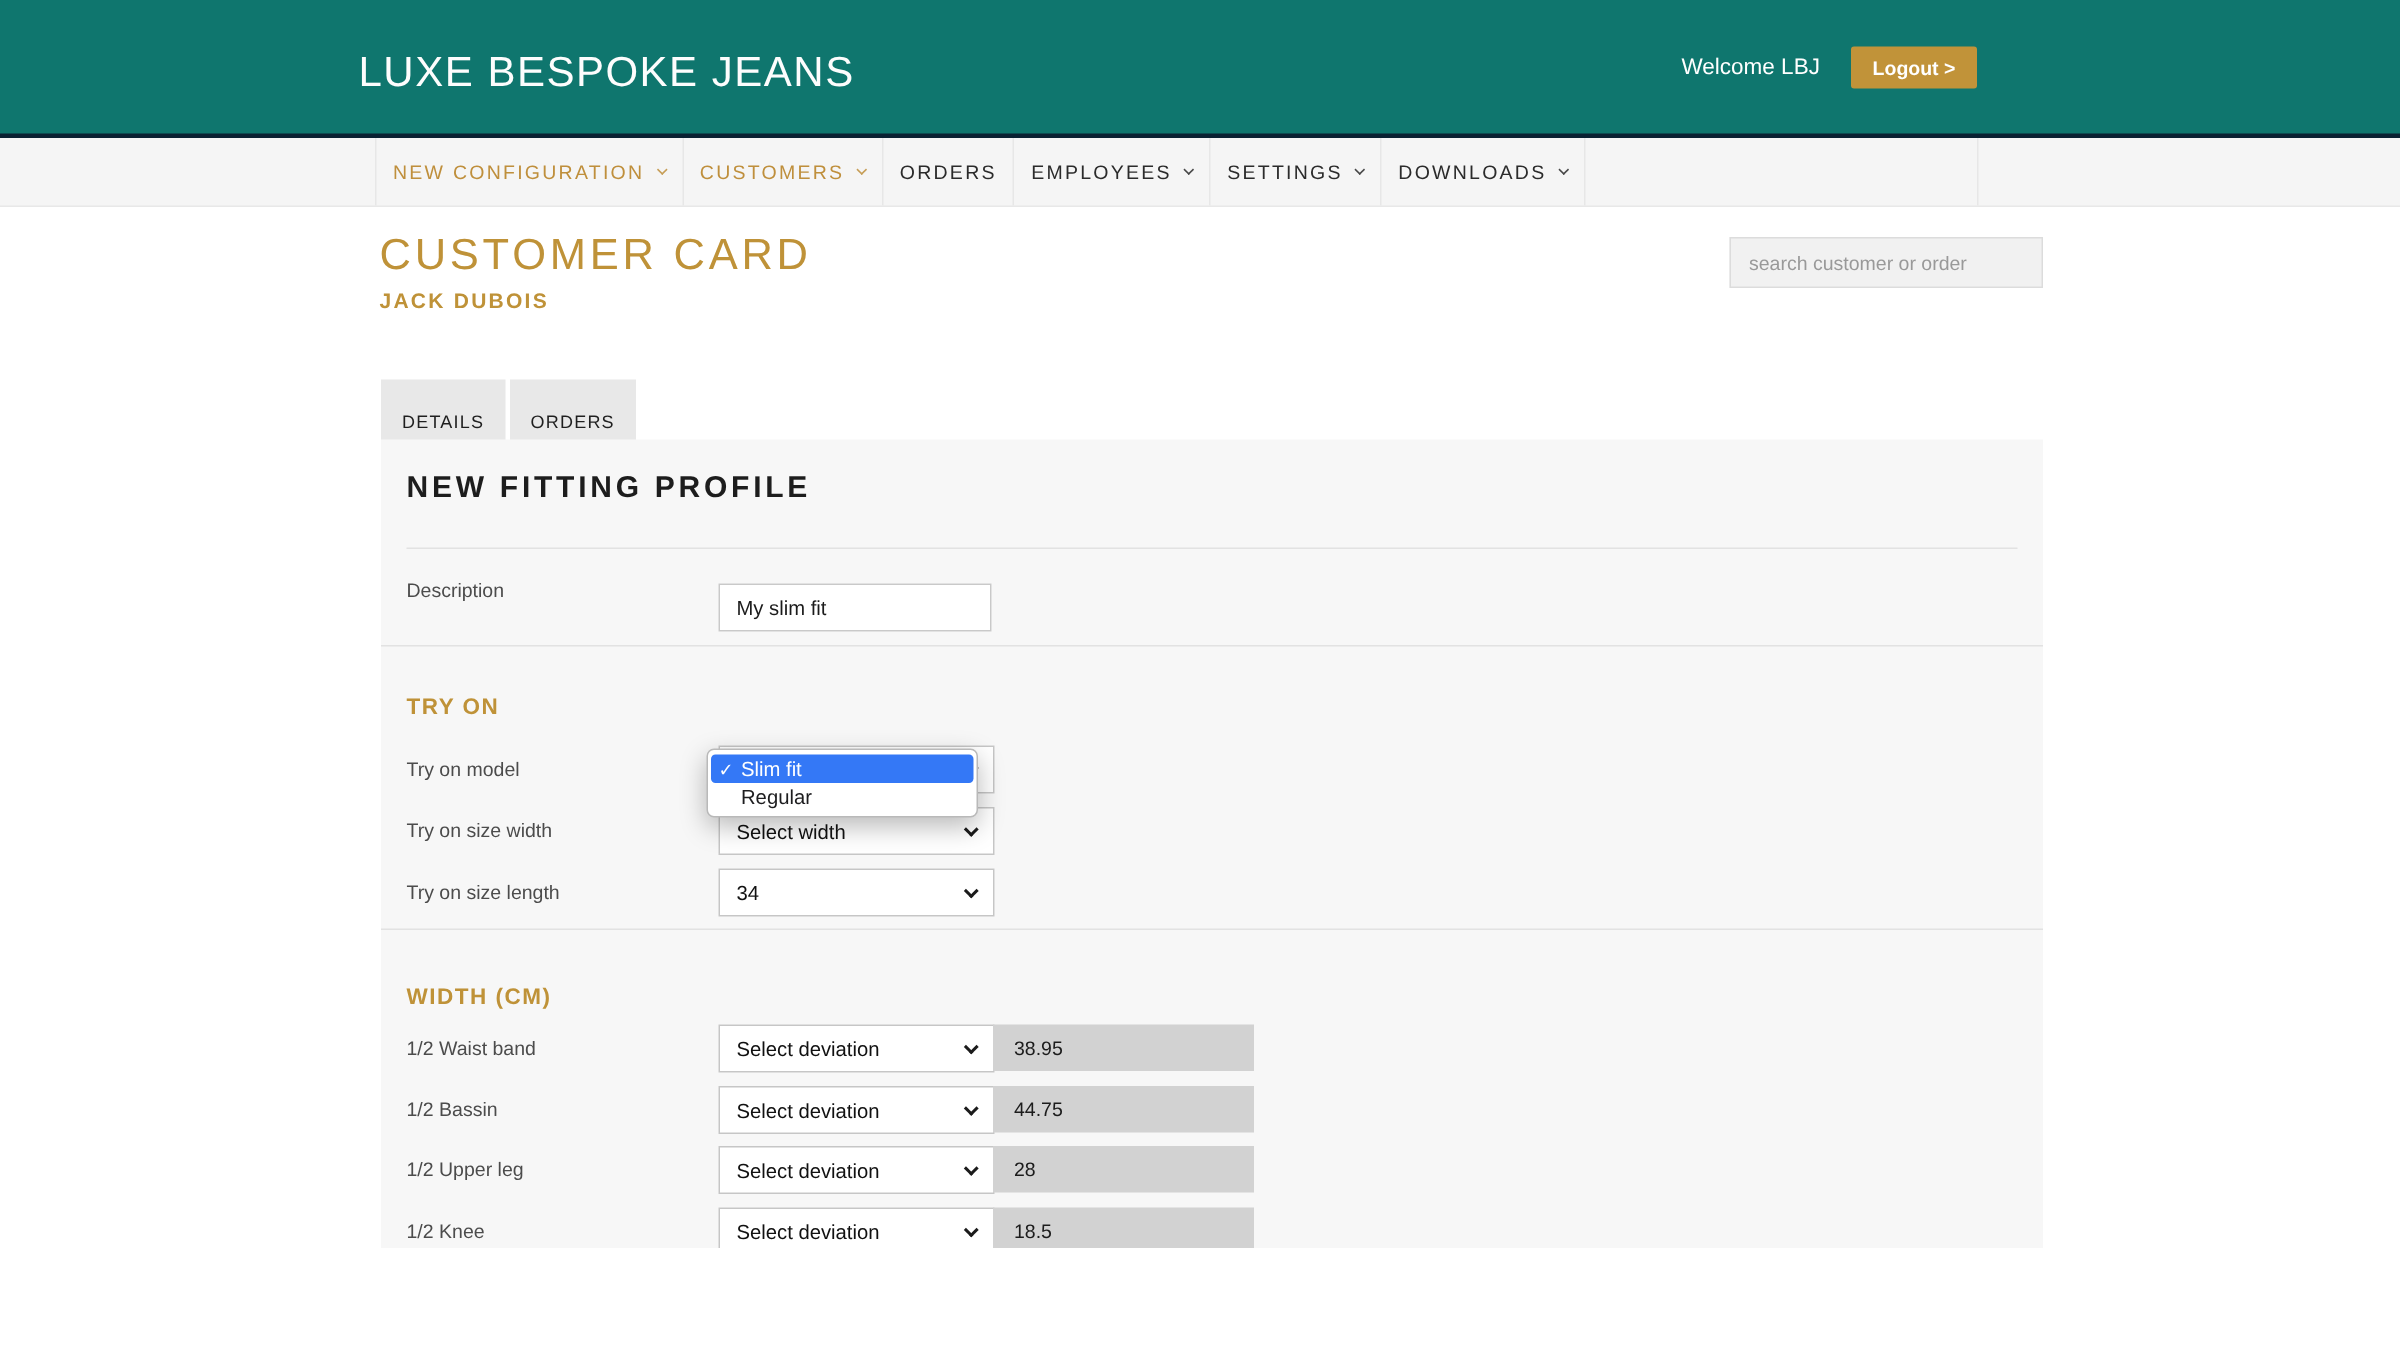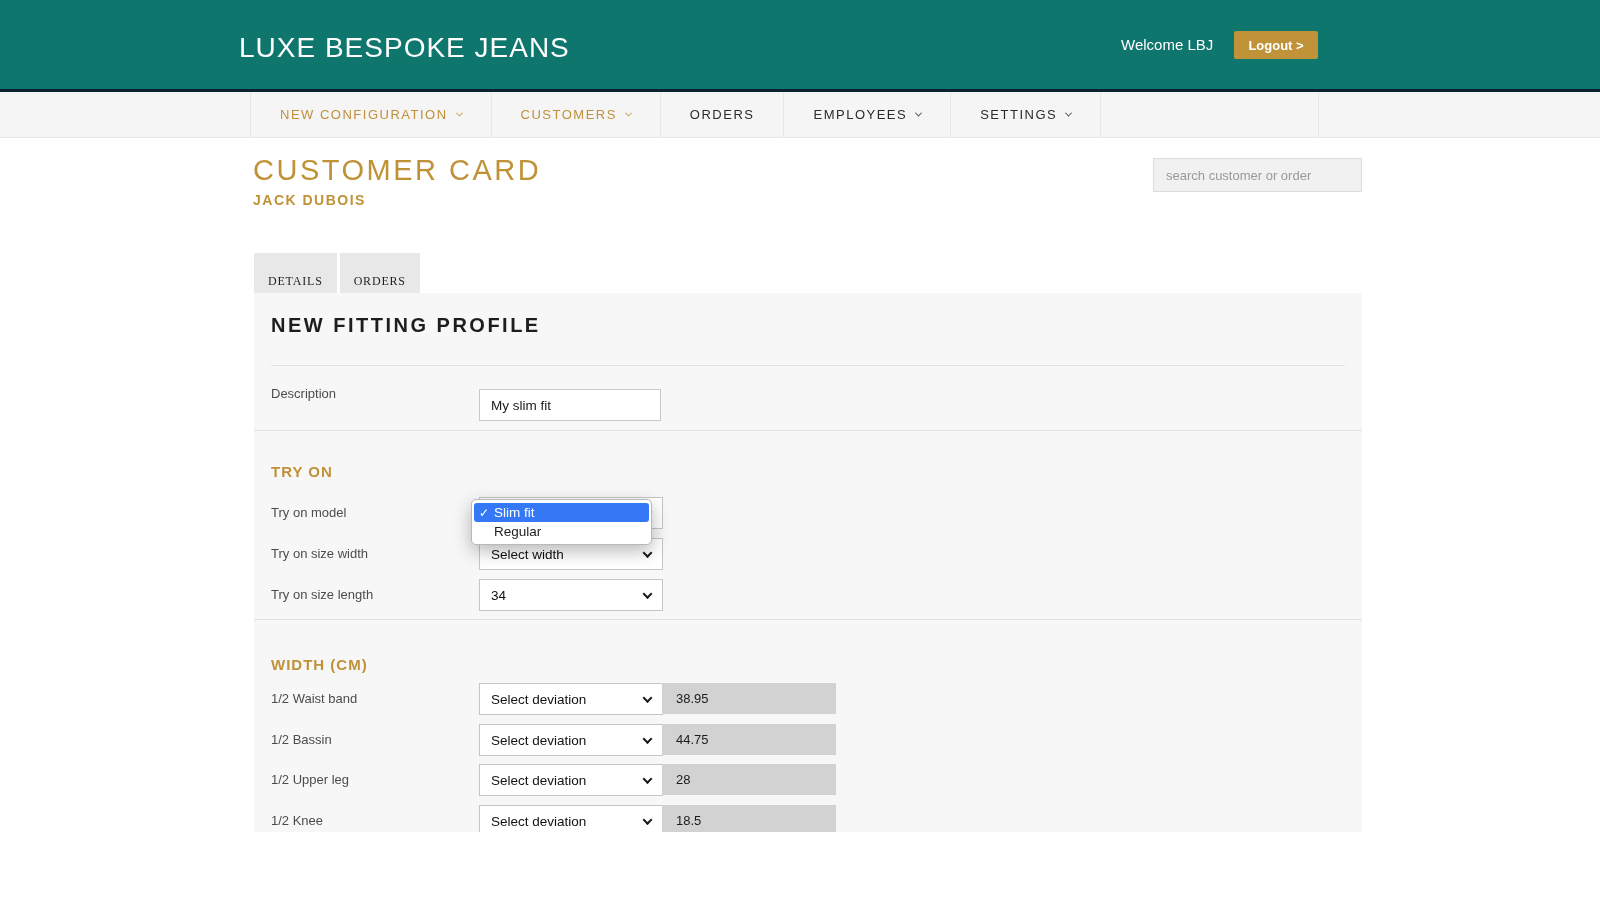--- a/index.html
+++ b/index.html
@@ -29,21 +29,21 @@
     font-family:"Liberation Sans", sans-serif;
   }
 
   
   .navbar {
     position:absolute; left:0; top:92px; width:1600px; height:46px;
     background:#f5f5f5; border-bottom:1px solid #e8e8e8;
   }
   .nav-inner { position:absolute; left:250px; top:0; height:45px; display:flex; }
   .nav-item {
-    display:flex; align-items:center; padding:0 29px; height:45px;
+    display:flex; align-items:center; padding:0 11px; height:45px;
     font-size:13px; letter-spacing:1.5px; color:#2b2b2b; cursor:pointer;
     border-left:1px solid #e7e7e7; white-space:nowrap;
   }
   .nav-item:last-child { border-right:1px solid #e7e7e7; }
   .nav-item.gold { color:#bf8f3c; }
   .nav-chev {
     display:inline-block; width:5px; height:5px; margin-left:9px;
     border-right:1.6px solid currentColor; border-bottom:1.6px solid currentColor;
     transform:rotate(45deg) translate(-1px,-1px); opacity:.85;
   }
@@ -65,21 +65,21 @@
     background:#f1f1f1; border:1px solid #dcdcdc; padding:0 12px;
     font-size:13px; color:#666; font-family:"Liberation Sans", sans-serif;
   }
   .search-input::placeholder { color:#999; }
 
   
   .tabs { position:absolute; left:254px; top:253px; display:flex; gap:3px; }
   .tab {
     height:56px; background:#e8e8e8; color:#1f1f1f; cursor:pointer;
     display:flex; align-items:center; padding:0 14px;
-    font-size:12px; letter-spacing:0.8px; white-space:nowrap;font-family:Liberation Serif, serif;
+    font-size:12px; letter-spacing:0.8px; white-space:nowrap;
   }
 
   
   .panel {
     position:absolute; left:254px; top:293px; width:1108px; height:539px;
     background:#f7f7f7; overflow:hidden;
   }
   .form-heading {
     position:absolute; left:17px; top:21px; color:#1d1d1d;
     font-size:20px; font-weight:700; letter-spacing:2.5px;
@@ -157,20 +157,24 @@
         <span>ORDERS</span>
       </div>
       <div class="nav-item">
         <span>EMPLOYEES</span>
         <span class="nav-chev"></span>
       </div>
       <div class="nav-item">
         <span>SETTINGS</span>
         <span class="nav-chev"></span>
       </div>
+      <div class="nav-item">
+        <span>DOWNLOADS</span>
+        <span class="nav-chev"></span>
+      </div>
     </div>
     <div class="nav-end-divider"></div>
   </div>
 
   <div class="page-title">CUSTOMER CARD</div>
   <div class="page-subtitle">JACK DUBOIS</div>
   <input class="search-input" type="text" placeholder="search customer or order" style="">
 
   <div class="tabs">
     <div class="tab">DETAILS</div>

